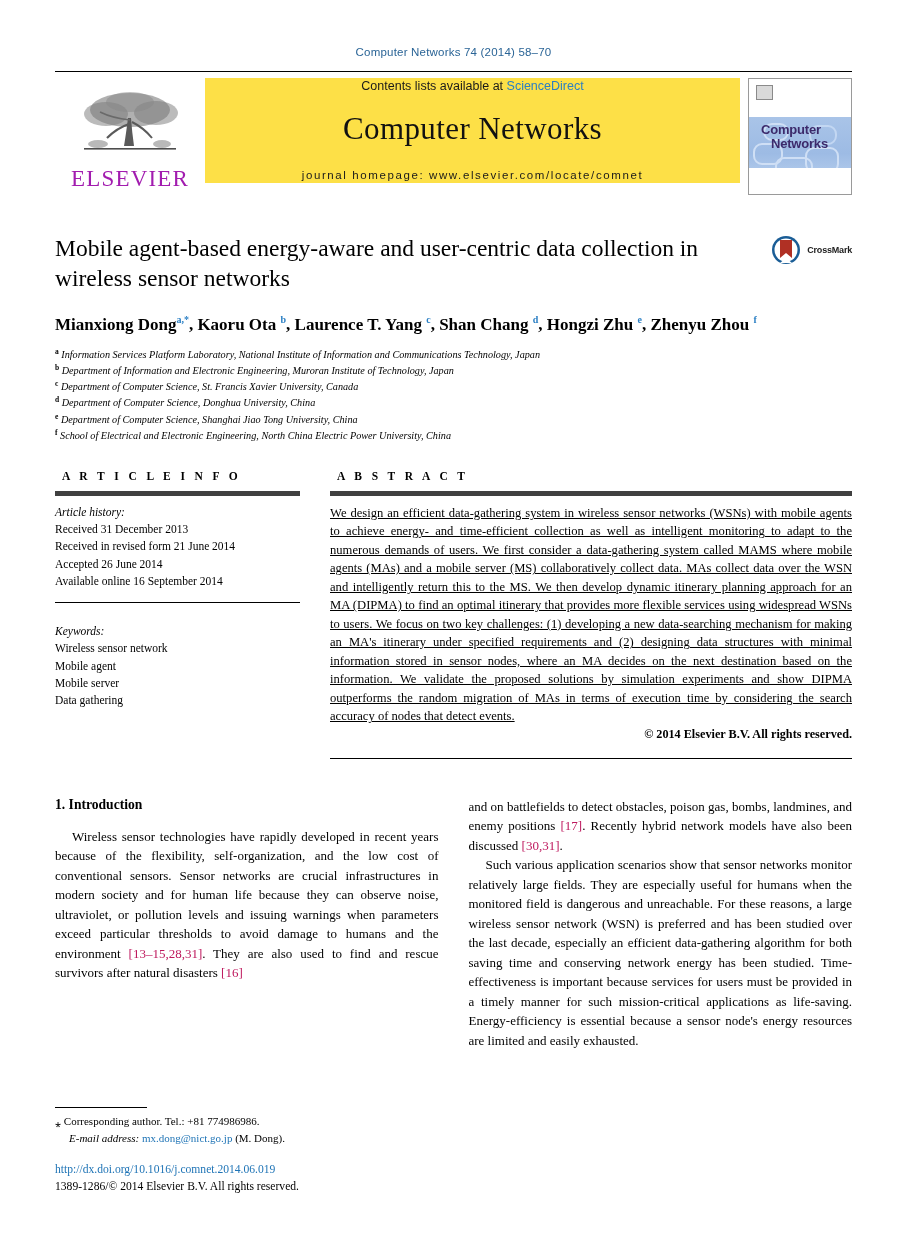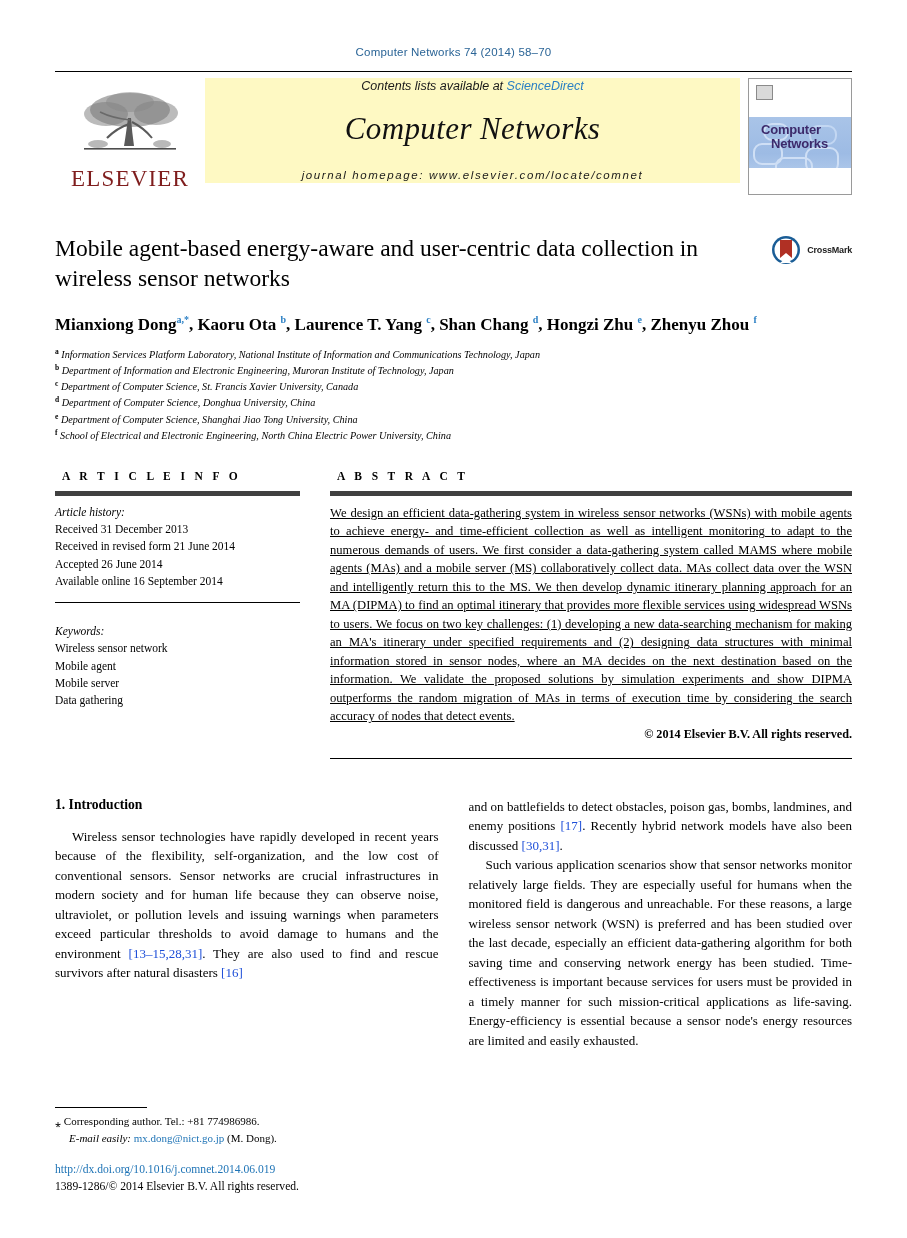--- a/index.html
+++ b/index.html
@@ -39,35 +39,34 @@
     display: flex;
     flex-direction: column;
     align-items: center;
     justify-content: center;
     padding-top: 6px;
   }
   .tree-svg { display: block; }
   .elsevier-word {
     font-family: "Liberation Serif", serif;
     font-size: 23px;
-    color: #7f1d1d;
+    color: #a21caf;
     letter-spacing: 1.2px;
     line-height: 1;
     margin-top: 1px;
   }
   .header-center {
     flex: 1 1 auto;
-    background: #fef9c3;
+    background: #fde047;
     margin: 6px 0 16px 0;
     display: flex;
     flex-direction: column;
     align-items: center;
     justify-content: center;
     position: relative;
-    font-style: italic;
   }
   .contents-line {
     font-family: "Liberation Sans", sans-serif;
     font-size: 12.5px;
     color: #1a1a1a;
     margin-top: 4px;
   }
   .contents-line .sd { color: #2a7fc4; }
   .journal-title {
     font-family: "Liberation Serif", serif;
@@ -210,21 +209,21 @@
     margin: 0 0 14px 0;
   }
   .para {
     font-size: 13px;
     line-height: 1.5;
     text-align: justify;
     text-indent: 17px;
     margin: 0;
   }
   .para + .para { margin-top: 0; }
-  .ref { color: #1d4ed8; }
+  .ref { color: #be185d; }
 
   
   .footnote-area {
     position: absolute;
     left: 55px;
     bottom: 42px;
     width: 372px;
   }
   .fn-rule { width: 92px; border-top: 1px solid #000; margin-bottom: 5px; }
   .fn-line { font-size: 11px; line-height: 1.5; }
@@ -362,21 +361,21 @@
     </div>
   </div>
 
   <div class="footnote-area">
     <div class="fn-rule"></div>
     <div class="fn-line">
       <span class="star">⁎</span>
       <span>Corresponding author. Tel.: +81 774986986.</span>
     </div>
     <div class="fn-line fn-indent">
-      <span class="fn-em">E-mail easily:</span>
+      <span class="fn-em">E-mail address:</span>
       <span class="link">mx.dong@nict.go.jp</span>
       <span>(M. Dong).</span>
     </div>
     <div class="doi-block">
       <div class="doi-line">http://dx.doi.org/10.1016/j.comnet.2014.06.019</div>
       <div class="issn-line">1389-1286/© 2014 Elsevier B.V. All rights reserved.</div>
     </div>
   </div>
 
 </div>

